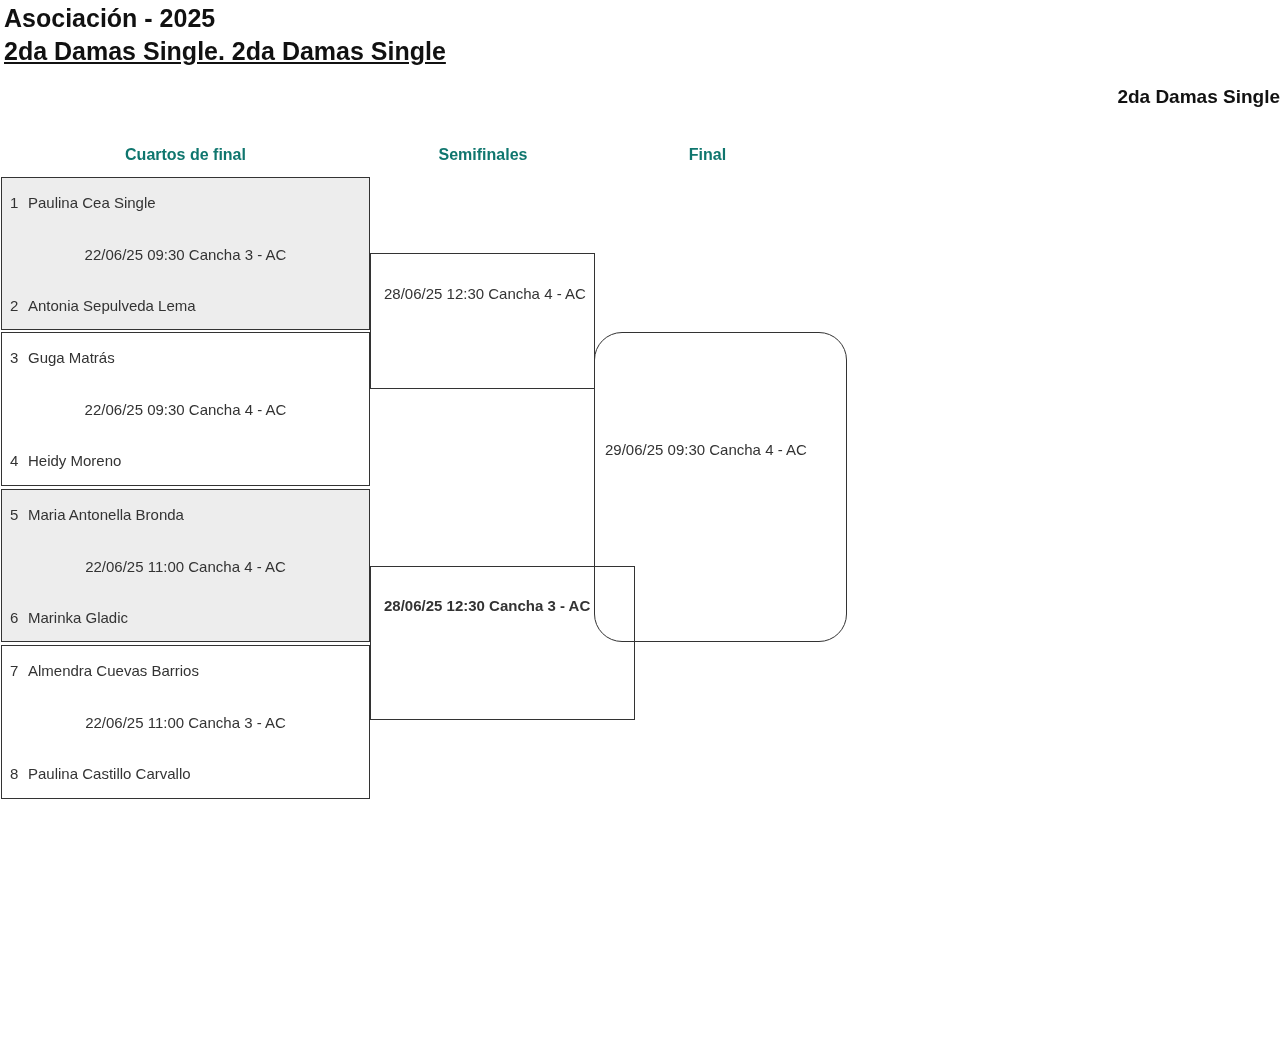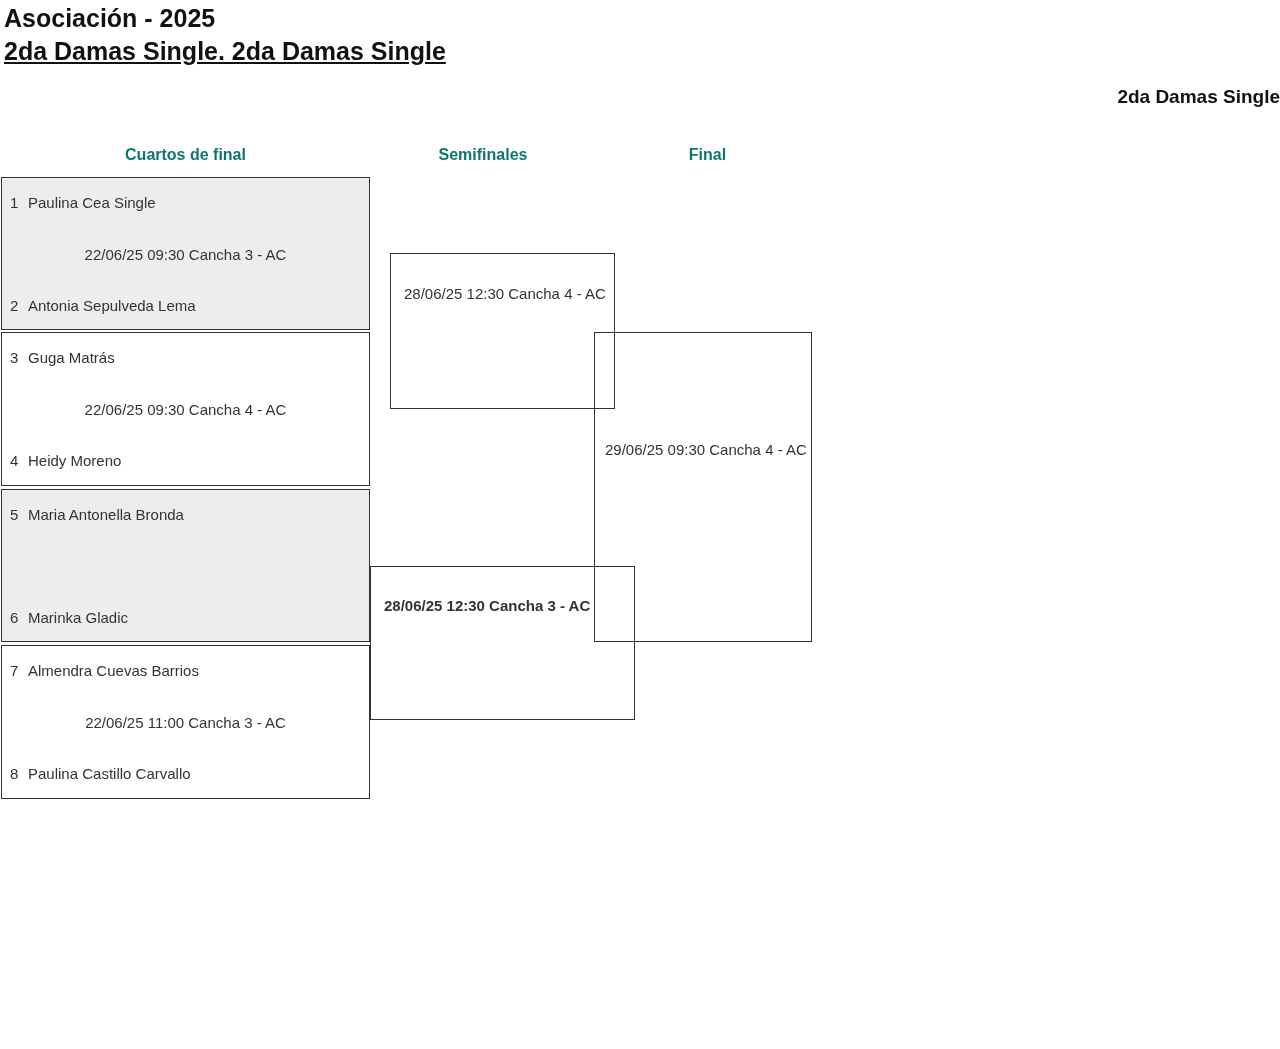--- a/index.html
+++ b/index.html
@@ -125,23 +125,23 @@
     white-space: nowrap;
   }
 
   
   .sf, .final {
     position: absolute;
     box-sizing: border-box;
     border: 1px solid #333333;
     background: transparent;
   }
-  .sf1 { left: 390px; top: 253px; width: 225px; height: 156px; }
+  .sf1 { left: 370px; top: 253px; width: 225px; height: 136px; }
   .sf2 { left: 370px; top: 566px; width: 265px; height: 154px; font-weight: bold; }
-  .final { left: 594px; top: 332px; width: 218px; height: 310px; }
+  .final { left: 594px; top: 332px; width: 253px; height: 310px; border-radius: 28px; }
 
   .sftext, .ftext {
     position: absolute;
     font-size: 15px;
     color: #333333;
     line-height: 18px;
     white-space: nowrap;
   }
   .sf1 .sftext { left: 13px; top: 31px; }
   .sf2 .sftext { left: 13px; top: 30px; }
@@ -184,20 +184,21 @@
       <span class="seed">4</span>
       <span class="pname">Heidy Moreno</span>
     </div>
   </div>
 
   <div class="qf qf3 gray">
     <div class="prow p1">
       <span class="seed">5</span>
       <span class="pname">Maria Antonella Bronda</span>
     </div>
+    <div class="mrow">22/06/25 11:00 Cancha 4 - AC</div>
     <div class="prow p2">
       <span class="seed">6</span>
       <span class="pname">Marinka Gladic</span>
     </div>
   </div>
 
   <div class="qf qf4 white">
     <div class="prow p1">
       <span class="seed">7</span>
       <span class="pname">Almendra Cuevas Barrios</span>

